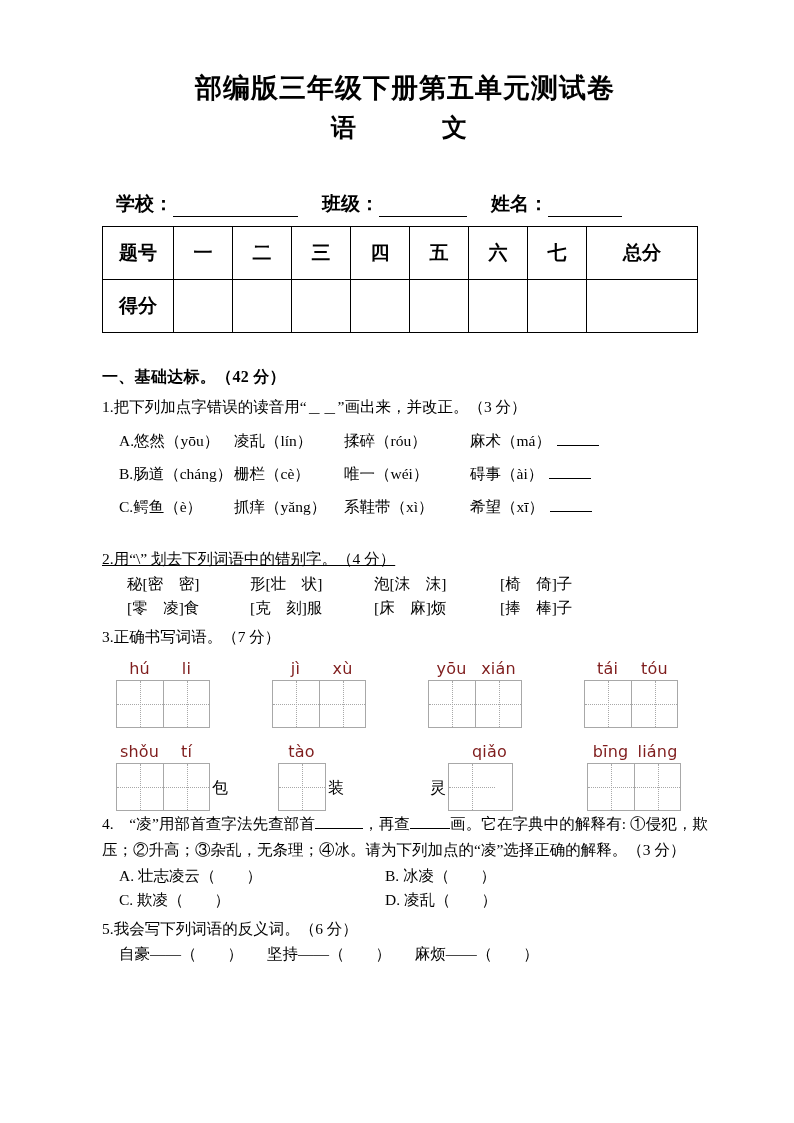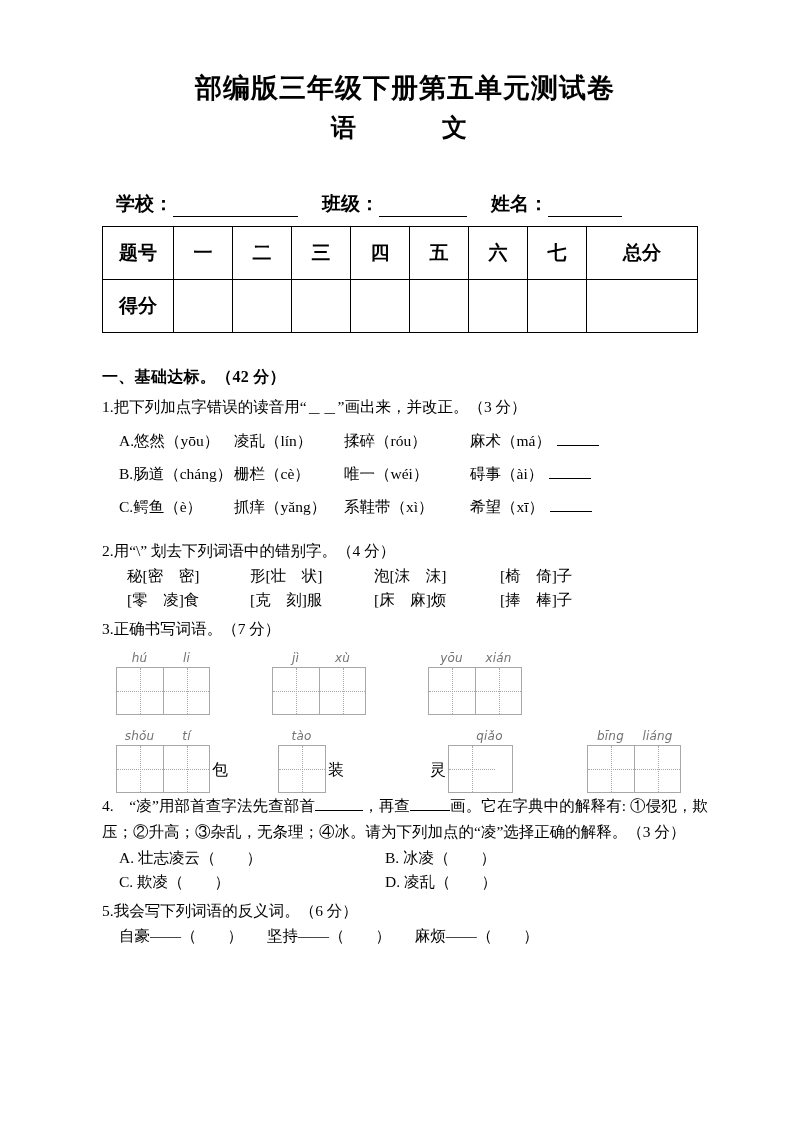--- a/index.html
+++ b/index.html
@@ -90,21 +90,21 @@
     font-size: 16px;
     font-weight: bold;
     margin-bottom: 6px;
     letter-spacing: 0.3px;
   }
   .q-line {
     font-size: 15.5px;
     line-height: 1.62;
     margin: 0;
   }
-  .gap-top-12 { margin-top: 20px; }
+  .gap-top-12 { margin-top: 28px; text-decoration: underline; }
   .gap-top-5  { margin-top: 5px; }
 
   .opt-row {
     display: flex;
     font-size: 15.5px;
     padding-left: 17px;
     margin-top: 12px;
     align-items: flex-end;
   }
   .opt-a1 { width: 115px; }
@@ -138,26 +138,25 @@
     display: flex;
     align-items: flex-end;
   }
   .grid-row + .grid-row { margin-top: 14px; }
   .grid-group {
     display: flex;
     flex-direction: column;
   }
   .pinyin-line {
     display: flex;
-    font-size: 12px;
-    color: #737373;
+    font-size: 16px;
+    color: #7f1d1d;
     font-family: "DejaVu Sans", sans-serif;
     margin-bottom: 2px;
     letter-spacing: 0.2px;
-    font-style: italic;
   }
   .pinyin-cell {
     width: 47px;
     text-align: center;
   }
   .boxes {
     display: flex;
     border: 1px solid #a8a8a8;
   }
   .tzg {
@@ -349,20 +348,30 @@
           <div class="pinyin-line">
             <span class="pinyin-cell">yōu</span>
             <span class="pinyin-cell">xián</span>
           </div>
           <div class="boxes">
             <div class="tzg"></div>
             <div class="tzg"></div>
           </div>
         </div>
         <div class="spacer-m"></div>
+        <div class="grid-group">
+          <div class="pinyin-line">
+            <span class="pinyin-cell">tái</span>
+            <span class="pinyin-cell">tóu</span>
+          </div>
+          <div class="boxes">
+            <div class="tzg"></div>
+            <div class="tzg"></div>
+          </div>
+        </div>
       </div>
 
       <div class="grid-row">
         <div class="grid-unit">
           <div class="grid-group">
             <div class="pinyin-line">
               <span class="pinyin-cell">shǒu</span>
               <span class="pinyin-cell">tí</span>
             </div>
             <div class="boxes">

